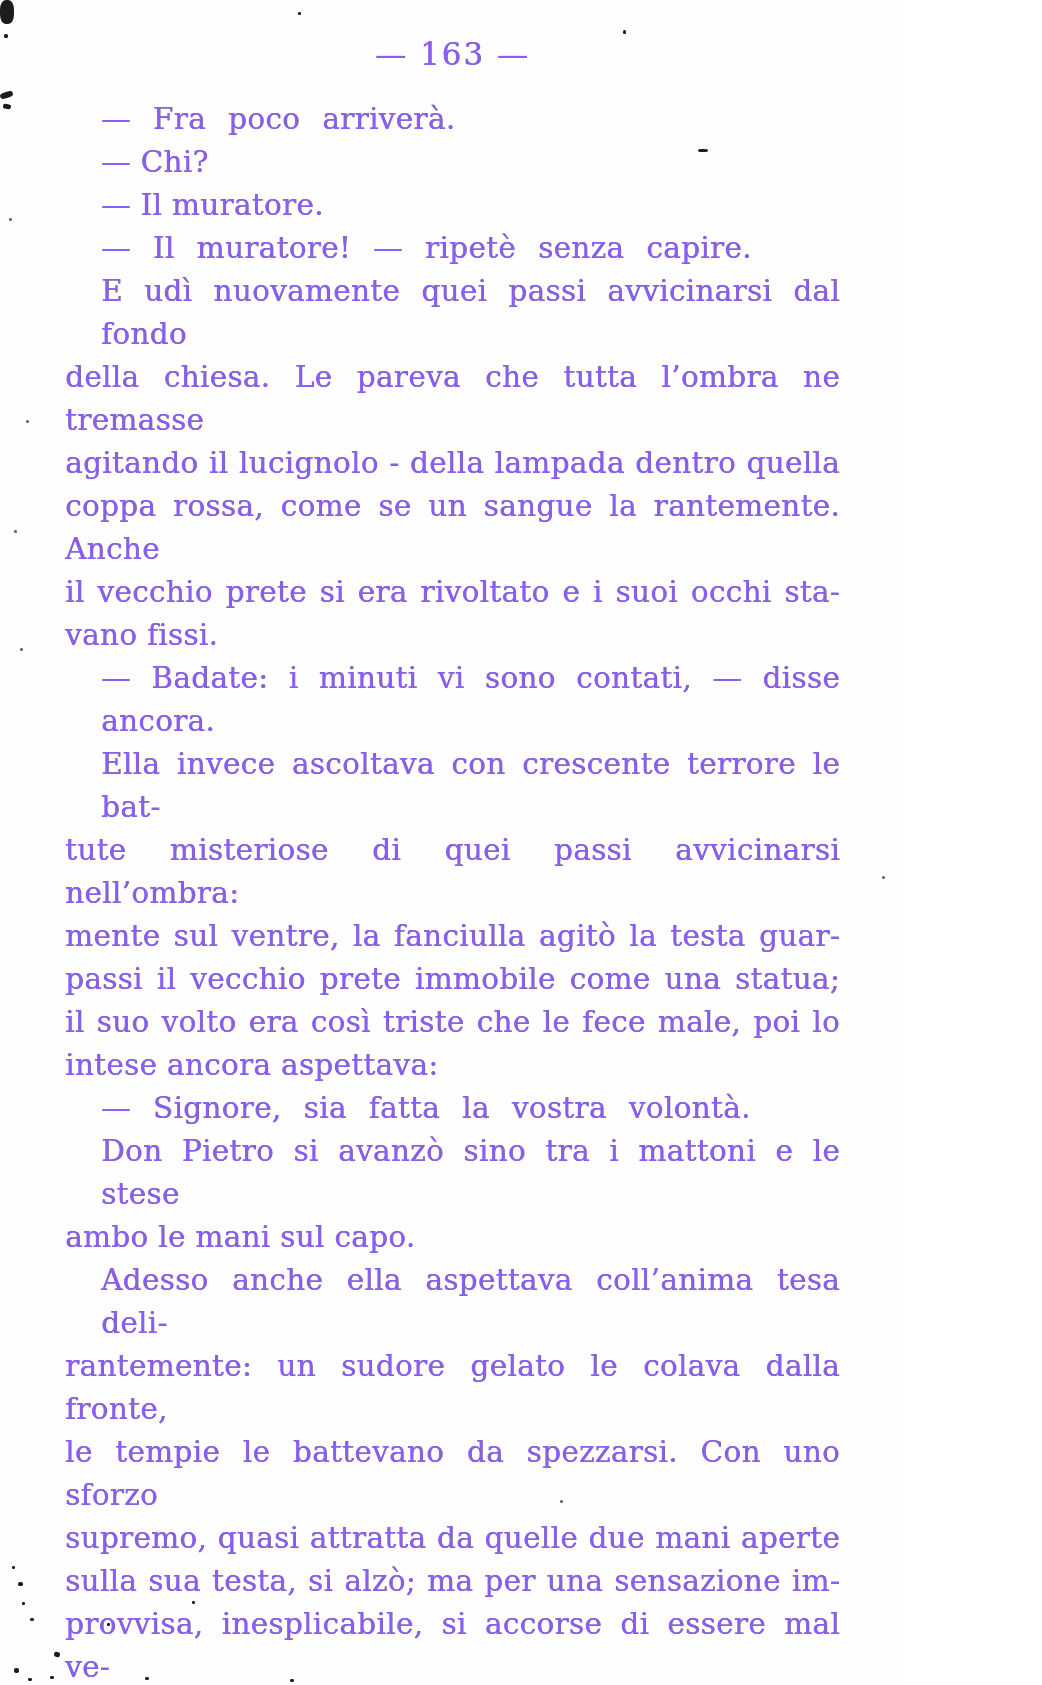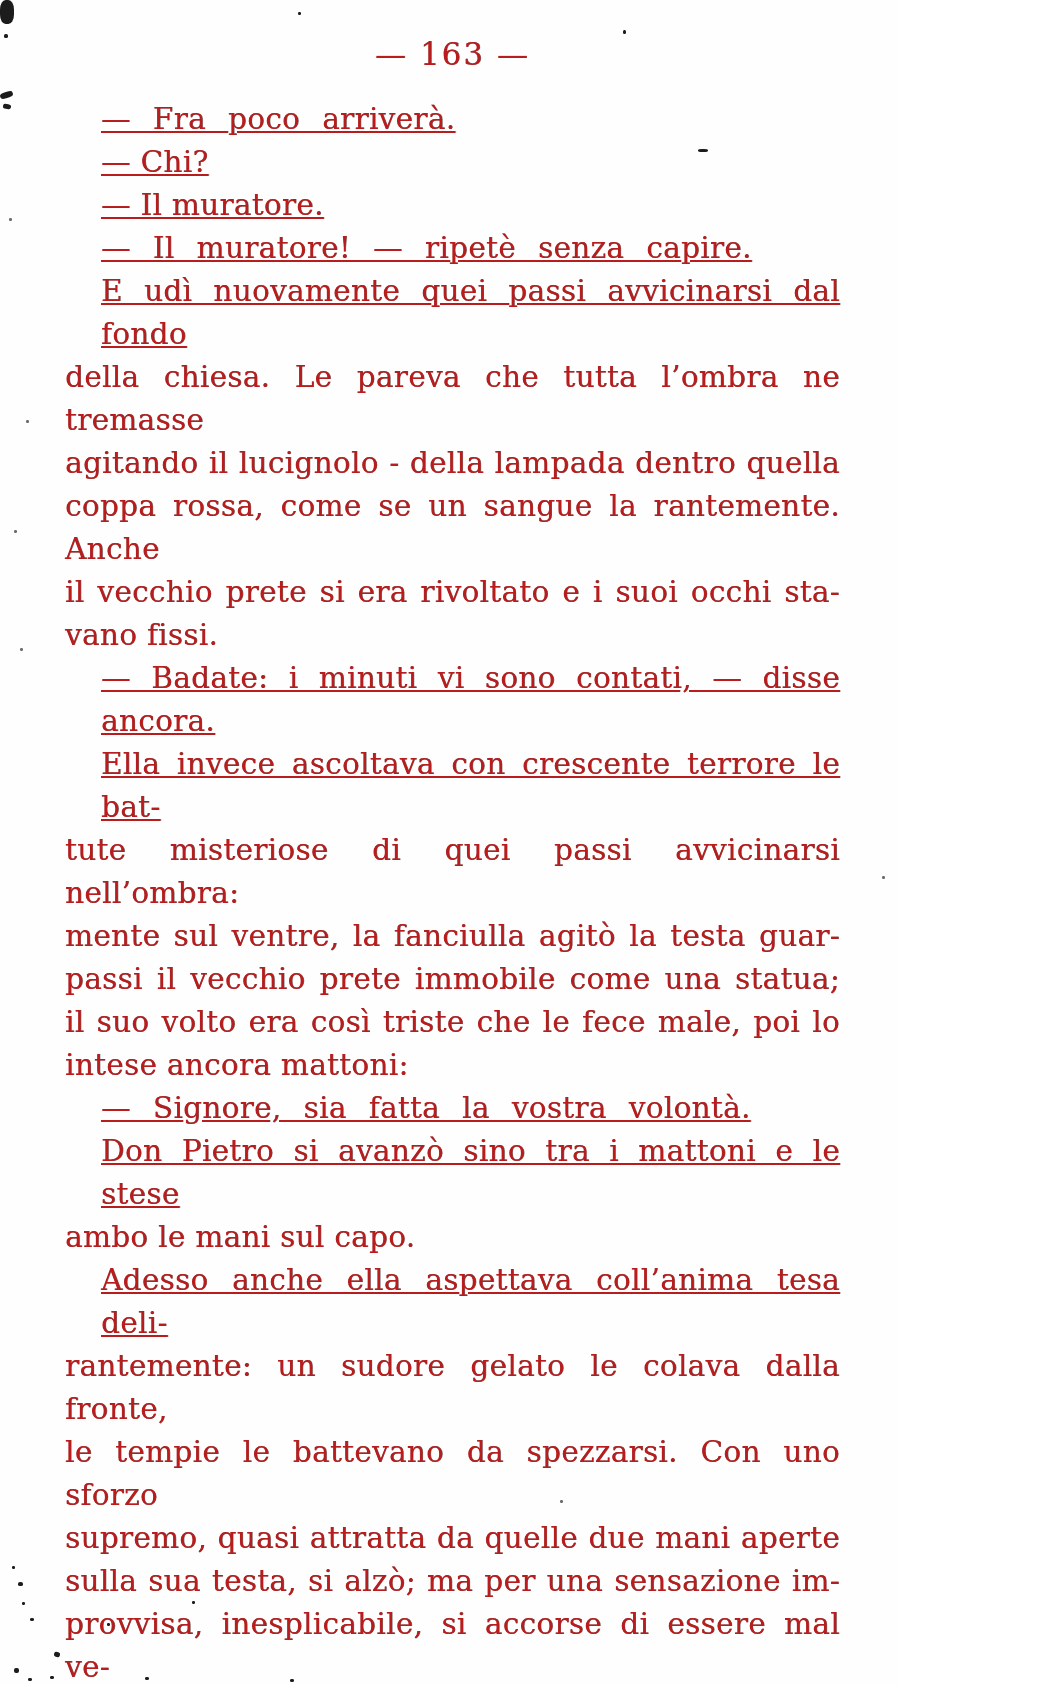--- a/index.html
+++ b/index.html
@@ -7,21 +7,21 @@
     padding: 0;
     background: #ffffff;
   }
   .sheet {
     position: relative;
     width: 898px;
     height: 1685px;
     background: #fefefe;
     overflow: hidden;
     font-family: "DejaVu Serif", "Liberation Serif", serif;
-    color: #b91c1c;
+    color: #8b5cf6;
   }
   .page-number {
     position: absolute;
     top: 36px;
     left: 65px;
     width: 775px;
     text-align: center;
     font-size: 31px;
     letter-spacing: 2px;
     text-shadow: 0.4px 0 0 rgba(0,0,0,0.55);
@@ -34,21 +34,20 @@
     font-size: 29.5px;
     line-height: 43px;
     letter-spacing: 0.3px;
     text-shadow: 0.4px 0 0 rgba(0,0,0,0.55);
   }
   .line {
     text-align: left;
   }
   .line.indent {
     padding-left: 36px;
-    text-decoration: underline;
   }
   .line.fill {
     text-align: justify;
     text-align-last: justify;
   }
   .line.wide {
     word-spacing: 0.42em;
   }
   .speck {
     position: absolute;
@@ -74,21 +73,21 @@
       <div class="line fill">agitando il lucignolo - della lampada dentro quella</div>
       <div class="line fill">coppa rossa, come se un sangue la rantemente. Anche</div>
       <div class="line fill">il vecchio prete si era rivoltato e i suoi occhi sta-</div>
       <div class="line">vano fissi.</div>
       <div class="line indent fill">— Badate: i minuti vi sono contati, — disse ancora.</div>
       <div class="line indent fill">Ella invece ascoltava con crescente terrore le bat-</div>
       <div class="line fill">tute misteriose di quei passi avvicinarsi nell’ombra:</div>
       <div class="line fill">mente sul ventre, la fanciulla agitò la testa guar-</div>
       <div class="line fill">passi il vecchio prete immobile come una statua;</div>
       <div class="line fill">il suo volto era così triste che le fece male, poi lo</div>
-      <div class="line">intese ancora mattoni:</div>
+      <div class="line">intese ancora aspettava:</div>
       <div class="line indent wide">— Signore, sia fatta la vostra volontà.</div>
       <div class="line indent fill">Don Pietro si avanzò sino tra i mattoni e le stese</div>
       <div class="line">ambo le mani sul capo.</div>
       <div class="line indent fill">Adesso anche ella aspettava coll’anima tesa deli-</div>
       <div class="line fill">rantemente: un sudore gelato le colava dalla fronte,</div>
       <div class="line fill">le tempie le battevano da spezzarsi. Con uno sforzo</div>
       <div class="line fill">supremo, quasi attratta da quelle due mani aperte</div>
       <div class="line fill">sulla sua testa, si alzò; ma per una sensazione im-</div>
       <div class="line fill">provvisa, inesplicabile, si accorse di essere mal ve-</div>
     </div>

